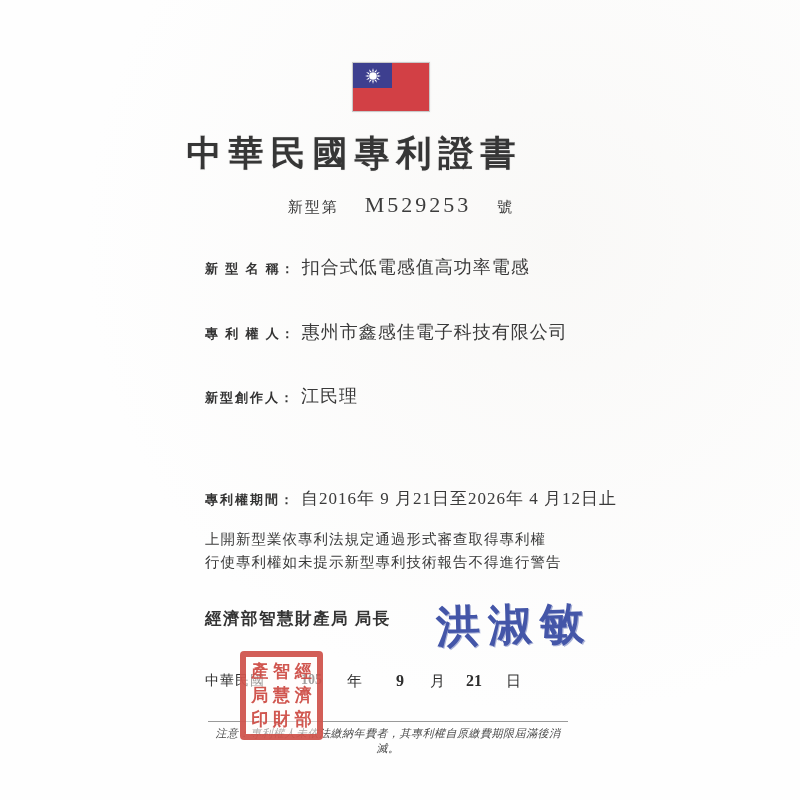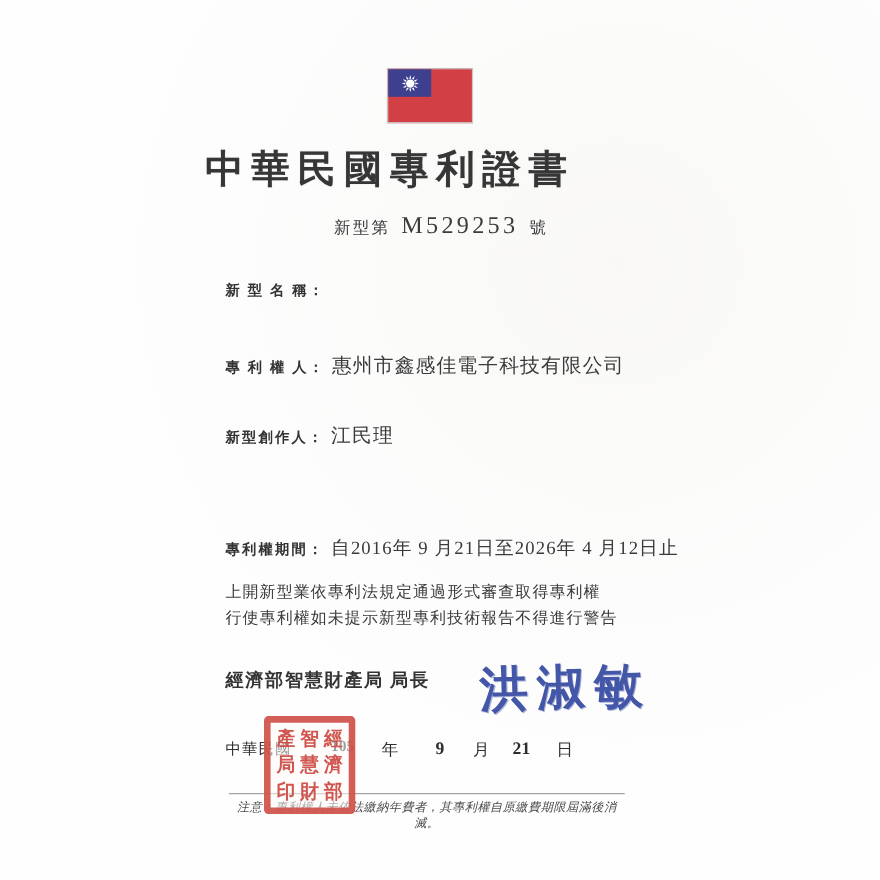--- a/index.html
+++ b/index.html
@@ -41,21 +41,21 @@
     font-size: 35px; font-weight: bold;
     letter-spacing: 7px;
     color: #363636;
     text-shadow: 0 0 1px rgba(60,60,60,.35);
   }
 
   
   .cert-no {
     position: absolute; left: 0; top: 192px; width: 800px;
     display: flex; justify-content: center; align-items: baseline;
-    gap: 10px;
+    gap: 26px;
     color: #3c3c3c;
   }
   .cert-no .prefix { font-size: 15px; letter-spacing: 2px; }
   .cert-no .number { font-size: 22px; letter-spacing: 3px; font-family: "Liberation Serif", serif; text-align: right; }
   .cert-no .suffix { font-size: 15px; }
 
   
   .field { position: absolute; left: 205px; display: flex; align-items: baseline; white-space: nowrap; }
   .field .label { font-size: 13px; font-weight: bold; letter-spacing: 2px; color: #333; }
   .field .value { font-size: 18px; color: #3a3a3a; margin-left: 6px; letter-spacing: 1px; }
@@ -161,20 +161,21 @@
   <div class="doc-title">中華民國專利證書</div>
 
   <div class="cert-no">
     <span class="prefix">新型第</span>
     <span class="number">M529253</span>
     <span class="suffix">號</span>
   </div>
 
   <div class="field field-0">
     <span class="label">新 型 名 稱：</span>
+    <span class="value">扣合式低電感值高功率電感</span>
   </div>
   <div class="field field-1">
     <span class="label">專 利 權 人：</span>
     <span class="value">惠州市鑫感佳電子科技有限公司</span>
   </div>
   <div class="field field-2">
     <span class="label">新型創作人：</span>
     <span class="value">江民理</span>
   </div>
   <div class="field field-3">

